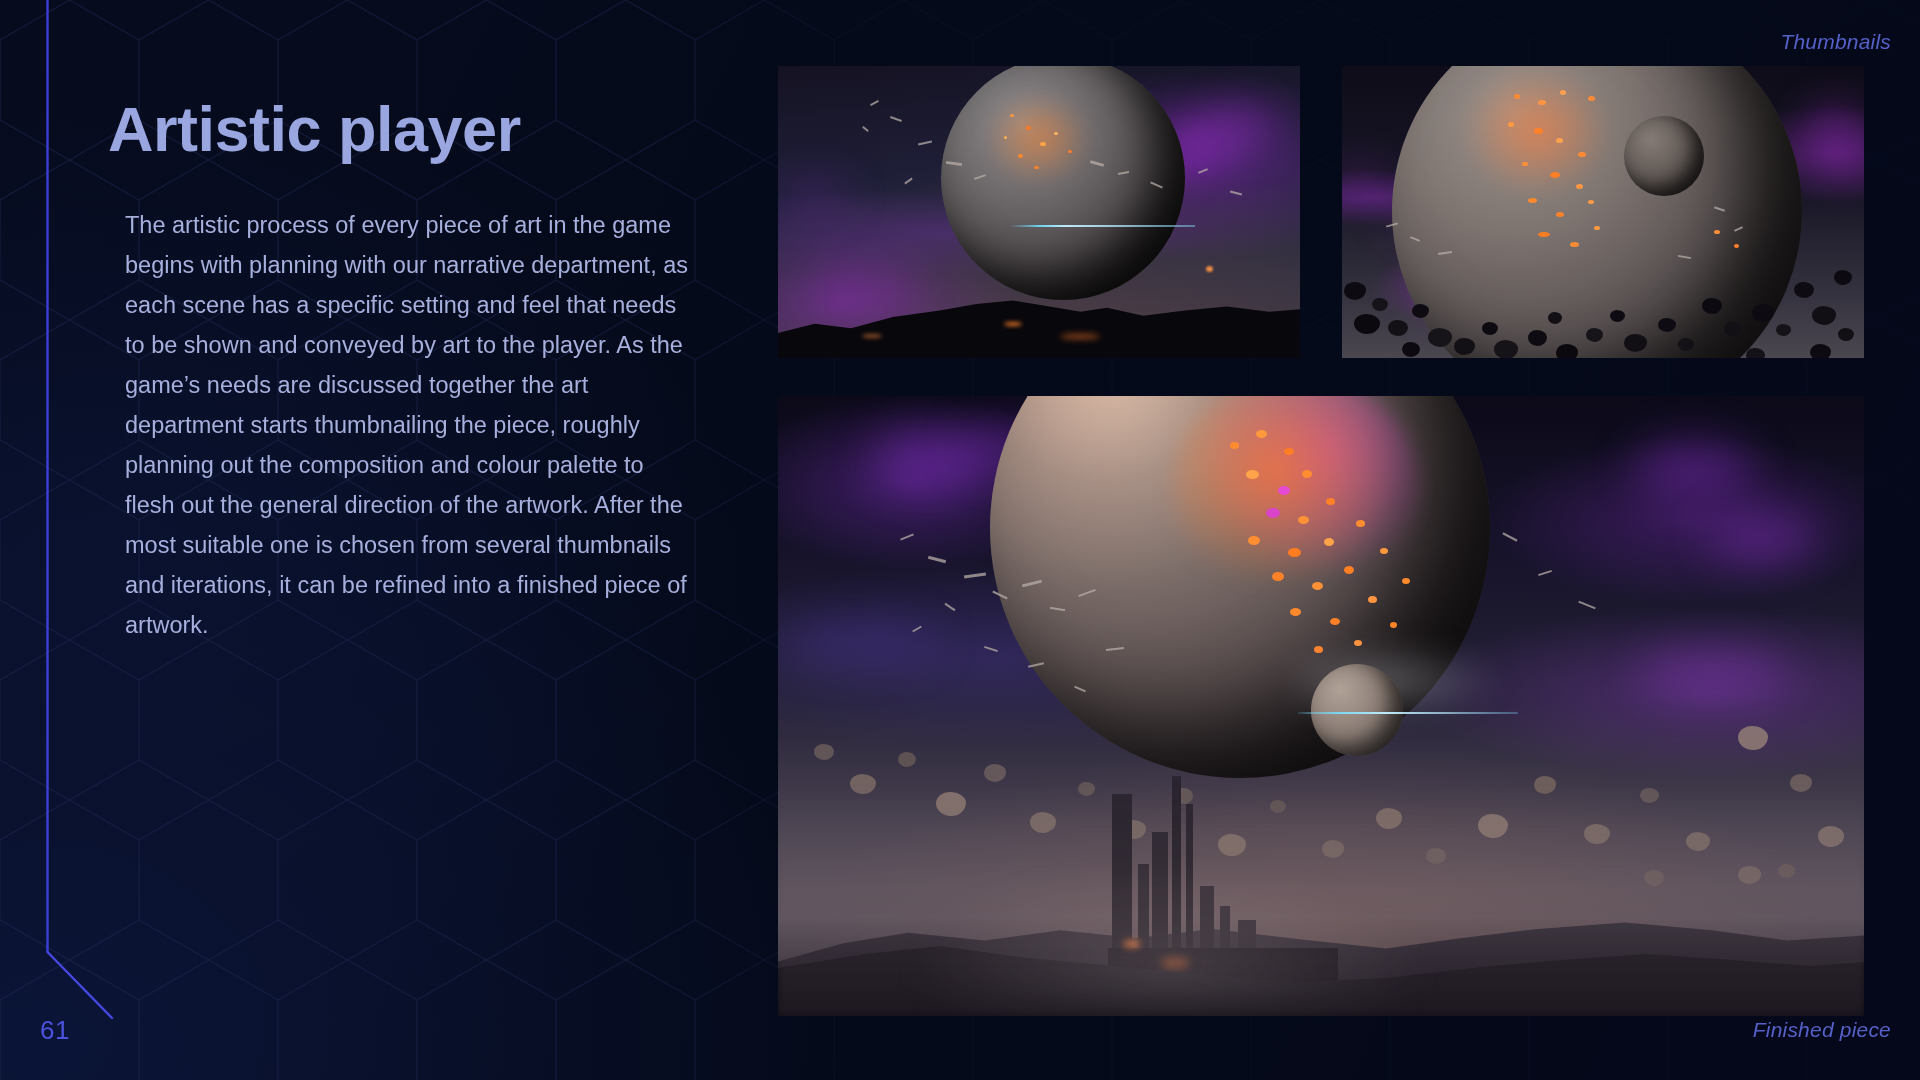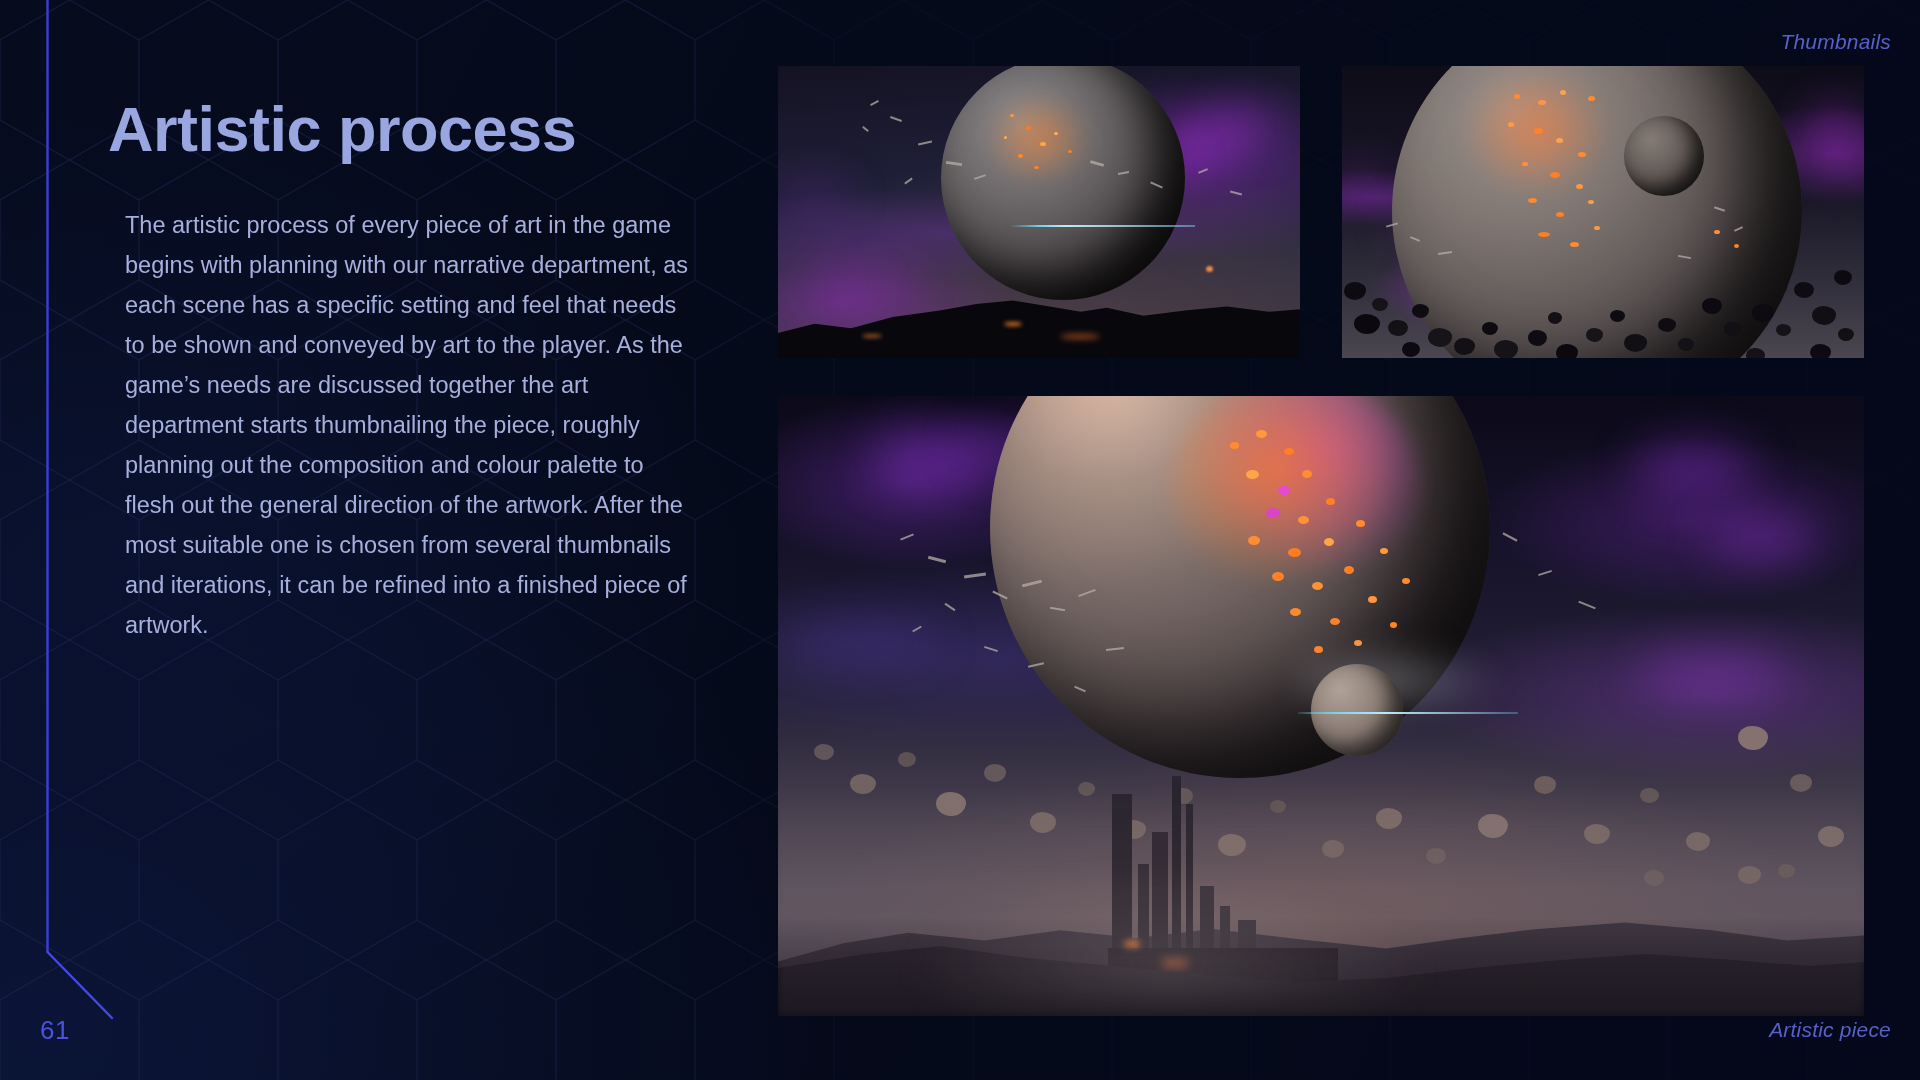--- a/index.html
+++ b/index.html
@@ -235,28 +235,28 @@
     </defs>
     <rect width="1920" height="1080" fill="url(#hexpat)" mask="url(#hexmask)"></rect>
   </svg>
 
   <svg id="accent-lines" width="1920" height="1080" viewBox="0 0 1920 1080">
     <path d="M 47.5 0 L 47.5 952" stroke="#3b3fd8" stroke-width="2.4" fill="none"></path>
     <path d="M 47.5 952 L 112 1018" stroke="#4548e2" stroke-width="2.4" fill="none" stroke-linecap="round"></path>
   </svg>
 
   <div id="left-col">
-    <h1 id="page-title">Artistic process</h1>
+    <h1 id="page-title">Artistic player</h1>
     <p id="body-copy">The artistic process of every piece of art in the game begins with planning with our narrative department, as each scene has a specific setting and feel that needs to be shown and conveyed by art to the player. As the game’s needs are discussed together the art department starts thumbnailing the piece, roughly planning out the composition and colour palette to flesh out the general direction of the artwork. After the most suitable one is chosen from several thumbnails and iterations, it can be refined into a finished piece of artwork.</p>
   </div>
 
   <div id="page-number">61</div>
 
   <div class="caption" id="caption-thumbnails">Thumbnails</div>
-  <div class="caption" id="caption-finished">Artistic piece</div>
+  <div class="caption" id="caption-finished">Finished piece</div>
 
   <div class="art-panel" id="thumb-1">
     <div class="art-canvas">
       <div class="sky" id="t1-sky"></div>
 
       <div class="nebula" style="left:386px;top:58px;width:70px;height:34px;background:rgba(168,48,220,.75);"></div>
       <div class="nebula" style="left:436px;top:46px;width:60px;height:30px;background:rgba(168,48,220,.6);"></div>
       <div class="nebula" style="left:350px;top:84px;width:56px;height:26px;background:rgba(150,40,205,.6);"></div>
       <div class="nebula" style="left:40px;top:212px;width:50px;height:22px;background:rgba(160,40,210,.7);"></div>
       <div class="nebula" style="left:88px;top:214px;width:46px;height:20px;background:rgba(160,40,210,.6);"></div>

